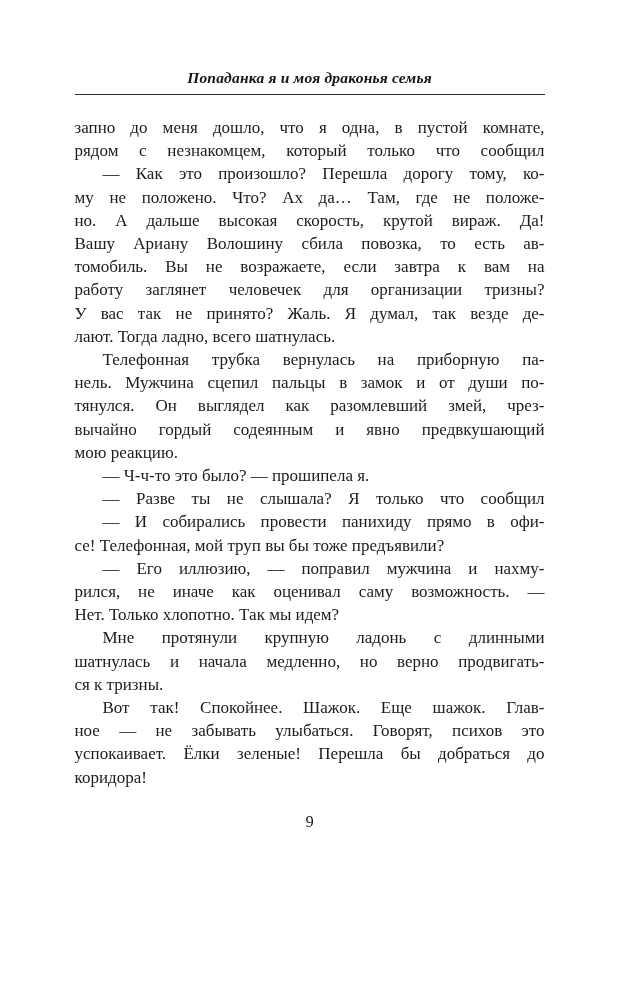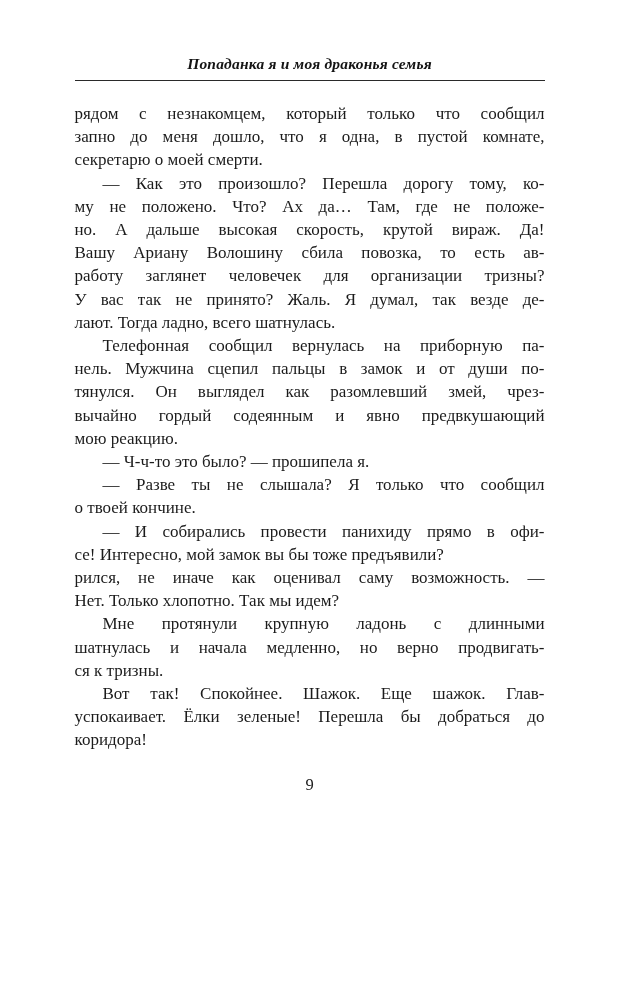--- a/index.html
+++ b/index.html
@@ -14,21 +14,21 @@
     background: #ffffff;
     overflow: hidden;
     font-family: "Liberation Serif", "DejaVu Serif", serif;
     color: #1b1b1b;
   }
   .column {
     width: 470px;
     margin: 0 auto;
   }
   .running-header {
-    padding-top: 55px;
+    padding-top: 69px;
     text-align: center;
     font-style: italic;
     font-weight: bold;
     font-size: 15.5px;
     letter-spacing: 0.2px;
     color: #141414;
   }
   .header-rule {
     margin-top: 7px;
     border: 0;
@@ -59,44 +59,45 @@
   }
 </style>
 </head>
 <body>
 
 <div class="page">
   <div class="column">
     <div class="running-header">Попаданка я и моя драконья семья</div>
     <hr class="header-rule">
     <div class="body-text" id="body-text">
+        <div class="line">запно до меня дошло, что я одна, в пустой комнате,</div>
         <div class="line">рядом с незнакомцем, который только что сообщил</div>
-        <div class="line">запно до меня дошло, что я одна, в пустой комнате,</div>
-        <div class="line last">секретарю о моей смерти.</div>
         <div class="line indent">— Как это произошло? Перешла дорогу тому, ко-</div>
         <div class="line">му не положено. Что? Ах да… Там, где не положе-</div>
         <div class="line">но. А дальше высокая скорость, крутой вираж. Да!</div>
         <div class="line">Вашу Ариану Волошину сбила повозка, то есть ав-</div>
+        <div class="line">томобиль. Вы не возражаете, если завтра к вам на</div>
         <div class="line">работу заглянет человечек для организации тризны?</div>
         <div class="line">У вас так не принято? Жаль. Я думал, так везде де-</div>
         <div class="line last">лают. Тогда ладно, всего шатнулась.</div>
-        <div class="line indent">Телефонная сообщил вернулась на приборную па-</div>
+        <div class="line indent">Телефонная трубка вернулась на приборную па-</div>
         <div class="line">нель. Мужчина сцепил пальцы в замок и от души по-</div>
         <div class="line">тянулся. Он выглядел как разомлевший змей, чрез-</div>
         <div class="line">вычайно гордый содеянным и явно предвкушающий</div>
         <div class="line last">мою реакцию.</div>
         <div class="line last indent">— Ч-ч-то это было? — прошипела я.</div>
         <div class="line indent">— Разве ты не слышала? Я только что сообщил</div>
-        <div class="line last">о твоей кончине.</div>
         <div class="line indent">— И собирались провести панихиду прямо в офи-</div>
-        <div class="line last">се! Интересно, мой замок вы бы тоже предъявили?</div>
+        <div class="line last">се! Телефонная, мой труп вы бы тоже предъявили?</div>
+        <div class="line indent">— Его иллюзию, — поправил мужчина и нахму-</div>
         <div class="line">рился, не иначе как оценивал саму возможность. —</div>
         <div class="line last">Нет. Только хлопотно. Так мы идем?</div>
         <div class="line indent">Мне протянули крупную ладонь с длинными</div>
         <div class="line">шатнулась и начала медленно, но верно продвигать-</div>
         <div class="line last">ся к тризны.</div>
         <div class="line indent">Вот так! Спокойнее. Шажок. Еще шажок. Глав-</div>
+        <div class="line">ное — не забывать улыбаться. Говорят, психов это</div>
         <div class="line">успокаивает. Ёлки зеленые! Перешла бы добраться до</div>
         <div class="line last">коридора!</div>
       </div>
     <div class="page-number">9</div>
   </div>
 </div>
 
 </body></html>

